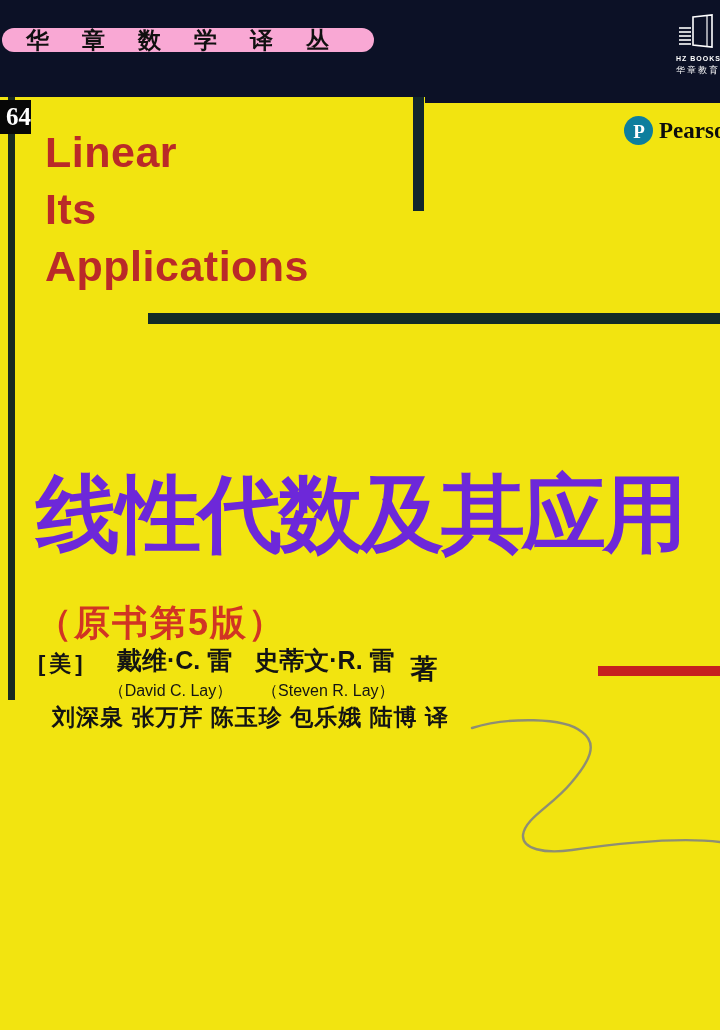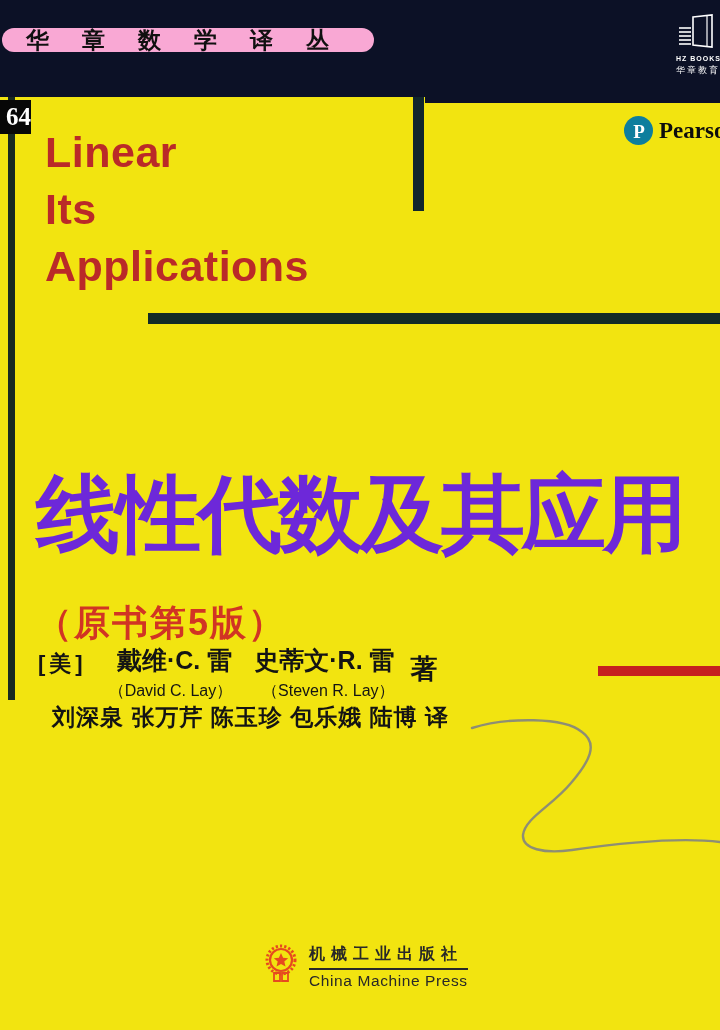--- a/index.html
+++ b/index.html
@@ -129,26 +129,14 @@
   </div>
   <div class="red-bar"></div>
 
   <div class="translators">刘深泉 张万芹 陈玉珍 包乐娥 陆博 译</div>
 
   <svg class="squiggle" width="352" height="155" viewBox="0 0 352 155">
     <path d="M104,22 C140,11 196,11 214,26 C231,38 221,56 203,77 C184,100 157,112 155,129
              C154,143 176,148 204,144 C246,138 312,131 352,136" fill="none" stroke="#8e8e74" stroke-width="2.4" stroke-linecap="round"></path>
   </svg>
 
-  <div class="publisher">
-    <svg width="38" height="42" viewBox="0 0 38 42">
-      <circle cx="19" cy="16" r="14" fill="none" stroke="#e64a1f" stroke-width="3" stroke-dasharray="2.2 2.1"></circle>
-      <circle cx="19" cy="16" r="11" fill="none" stroke="#e64a1f" stroke-width="2.2"></circle>
-      <path d="M19,9 L21.1,13.8 L26.2,14.2 L22.3,17.6 L23.5,22.6 L19,19.9 L14.5,22.6 L15.7,17.6 L11.8,14.2 L16.9,13.8 Z" fill="#e64a1f"></path>
-      <path d="M12,29 h6 v8 h-6 z M20,29 h6 v8 h-6 z" fill="none" stroke="#e64a1f" stroke-width="1.8"></path>
-    </svg>
-    <div class="pub-text">
-      <div class="pub-cn">机械工业出版社</div>
-      <div class="pub-en">China Machine Press</div>
-    </div>
-  </div>
 
 </div>
 
 </body></html>

